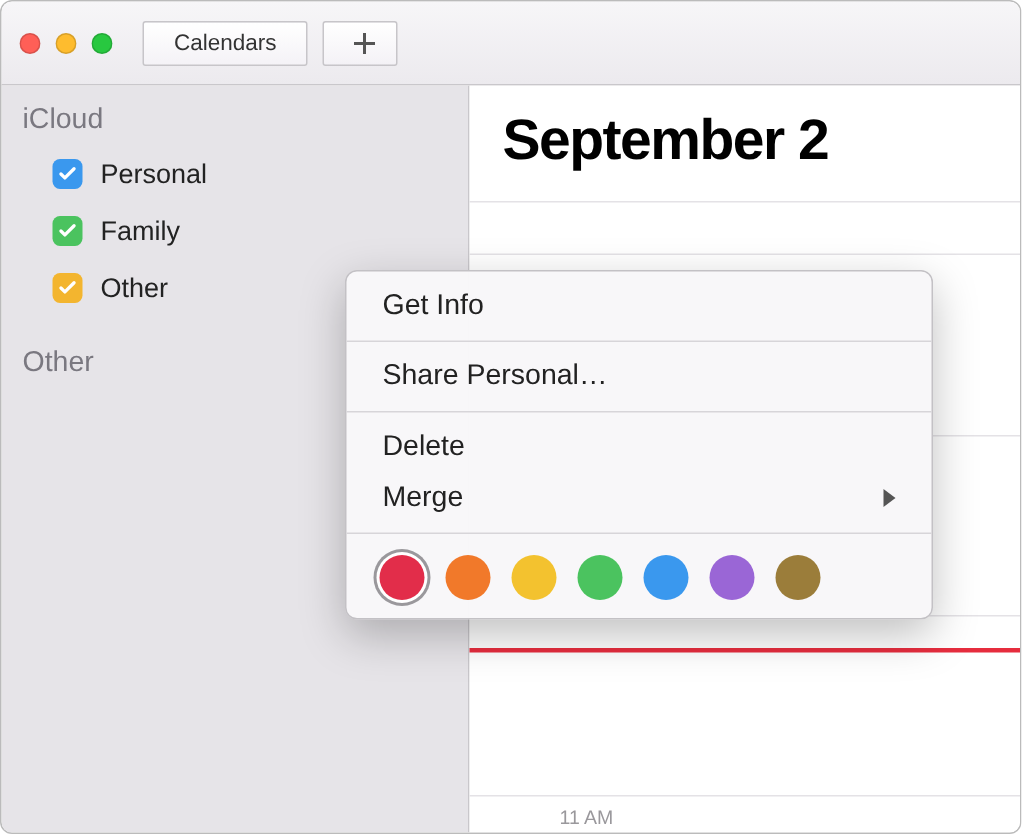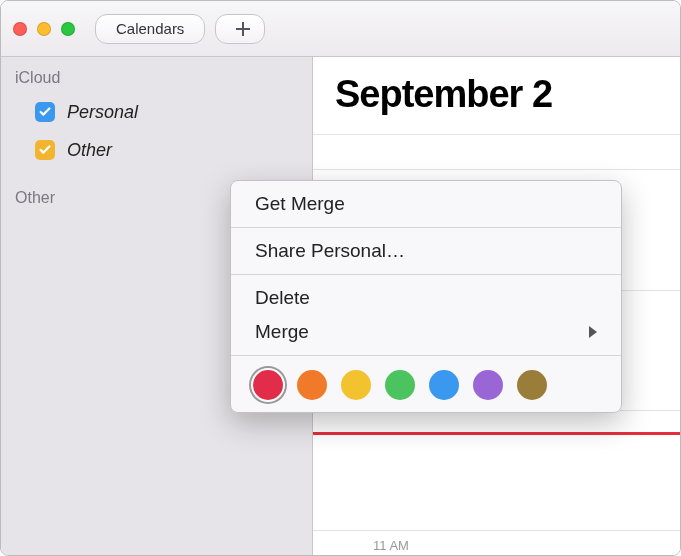--- a/index.html
+++ b/index.html
@@ -32,21 +32,21 @@
 .traffic-lights { display: flex; gap: 10px; margin-right: 20px; }
 .light { width: 14px; height: 14px; border-radius: 50%; border: 1px solid rgba(0,0,0,0.15); }
 .light-close { background: #ff5f57; }
 .light-min { background: #febc2e; }
 .light-max { background: #28c840; }
 .toolbar-btn {
   height: 30px;
   padding: 0 20px;
   border: 1px solid #c7c5c9;
   background: linear-gradient(#ffffff, #f4f2f6);
-  border-radius: 12px;
+  border-radius: 2px;
   font-size: 15px;
   color: #333;
   margin-right: 10px;
   display: flex;
   align-items: center;
 }
 .toolbar-btn.add { width: 50px; justify-content: center; }
 .plus {
   position: relative;
   width: 14px; height: 14px;
@@ -63,32 +63,31 @@
   flex: 1;
   overflow: hidden;
 }
 .sidebar {
   width: 312px;
   background: #e6e4e8;
   border-right: 1px solid #c9c7cb;
   padding-top: 8px;
 }
 .section-header {
-  font-size: 16px;
+  font-size: 19px;
   color: #7a7880;
   padding: 4px 14px 6px;
 }
 .cal-item {
   display: flex;
   align-items: center;
   height: 38px;
   padding: 0 12px 0 34px;
   font-size: 18px;
   color: #222;
-  font-style: italic;
 }
 .cal-item.selected {
   background: #2b60d8;
   color: #fff;
   border-top: 2px solid #6a93f0;
   border-bottom: 2px solid #6a93f0;
   position: relative;
 }
 .cal-checkbox {
   width: 20px; height: 20px;
@@ -219,20 +218,28 @@
       <div class="cal-item">
         <div class="cal-checkbox" style="background:#3a98ee">
           <svg viewBox="0 0 16 16">
               <path d="M3 8l3 3 7-7" stroke="#fff" stroke-width="2.5" fill="none" stroke-linecap="round" stroke-linejoin="round"></path>
             </svg>
         </div>
         <span>Personal</span>
       </div>
 
 
+      <div class="cal-item">
+        <div class="cal-checkbox" style="background:#4bc35f">
+          <svg viewBox="0 0 16 16">
+              <path d="M3 8l3 3 7-7" stroke="#fff" stroke-width="2.5" fill="none" stroke-linecap="round" stroke-linejoin="round"></path>
+            </svg>
+        </div>
+        <span>Family</span>
+      </div>
 
       <div class="cal-item">
         <div class="cal-checkbox" style="background:#f3b52f">
           <svg viewBox="0 0 16 16">
               <path d="M3 8l3 3 7-7" stroke="#fff" stroke-width="2.5" fill="none" stroke-linecap="round" stroke-linejoin="round"></path>
             </svg>
         </div>
         <span>Other</span>
       </div>
 
@@ -250,21 +257,21 @@
         <div class="hour-line" style="top:360px">
           <span class="hour-label" style="left:60px; right:auto; top:5px; position:relative;">11 AM</span>
         </div>
       </div>
     </div>
   </div>
 </div>
 
 <div class="context-menu">
   <div class="menu-item">
-    <span>Get Merge</span>
+    <span>Get Info</span>
   </div>
   <div class="menu-sep"></div>
   <div class="menu-item">
     <span>Share Personal…</span>
   </div>
   <div class="menu-sep"></div>
   <div class="menu-item">
     <span>Delete</span>
   </div>
   <div class="menu-item submenu">

